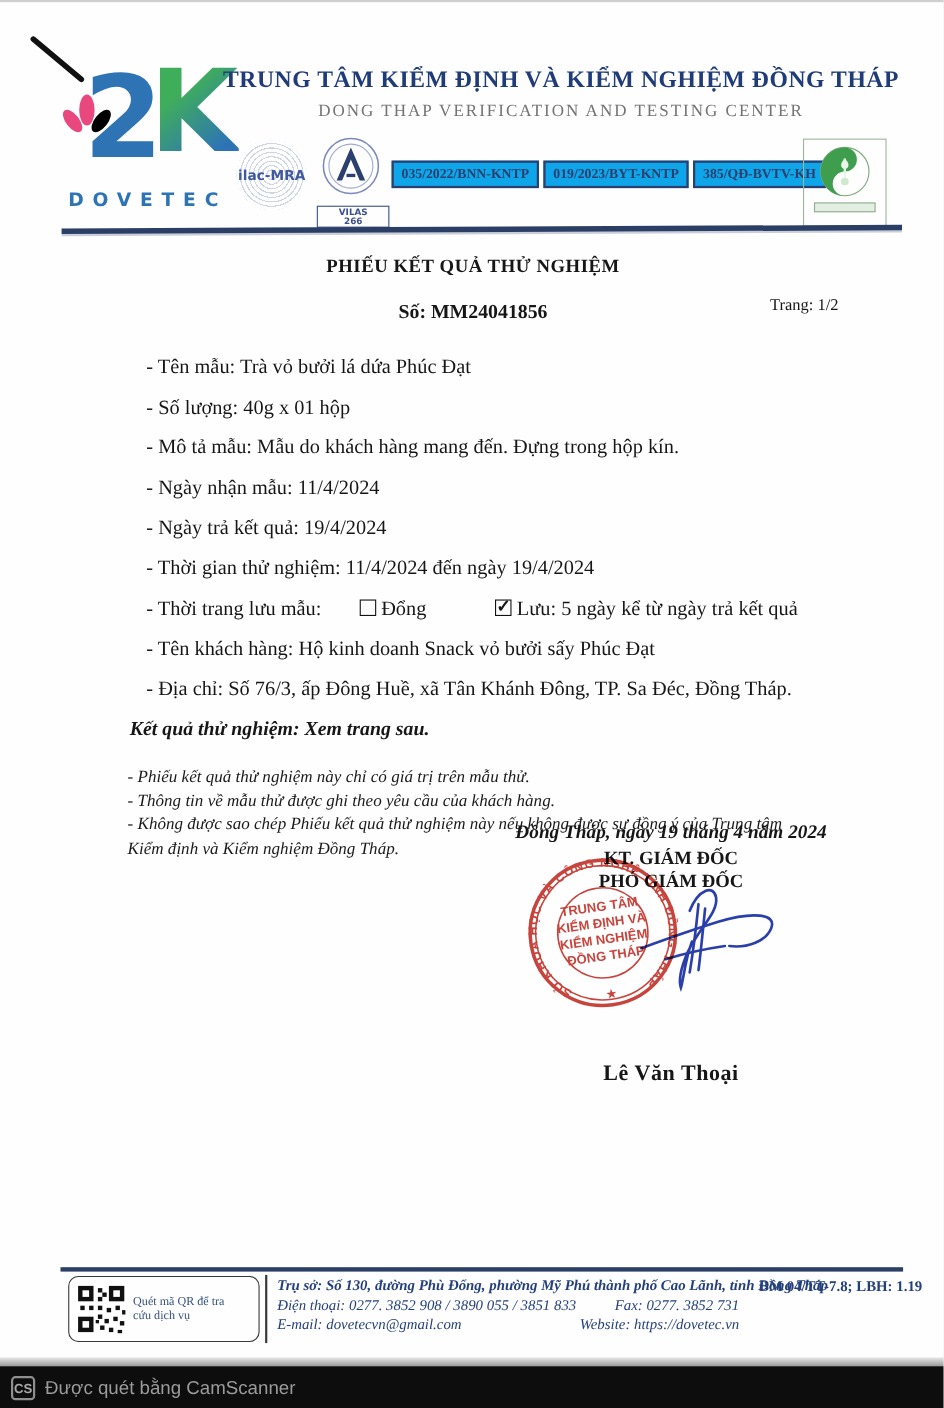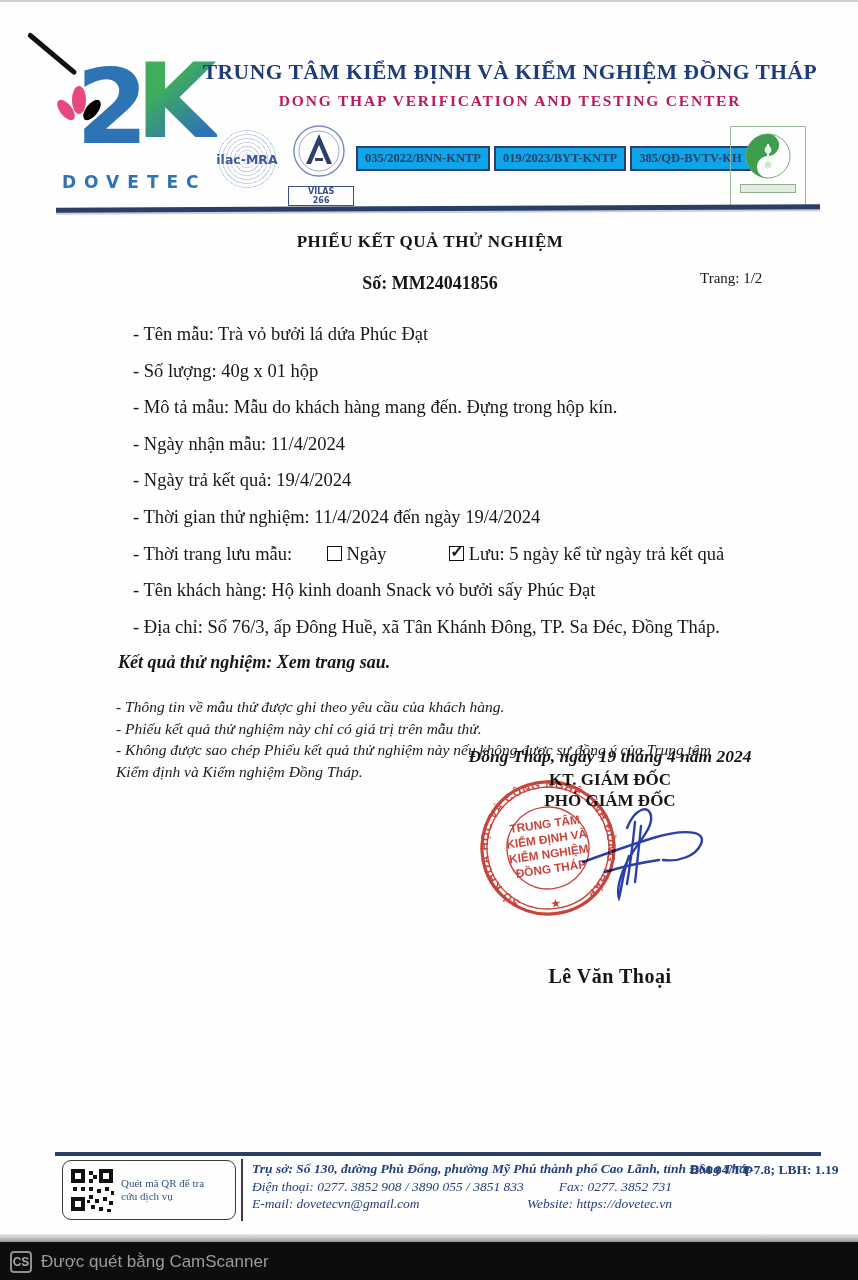--- a/index.html
+++ b/index.html
@@ -17,21 +17,21 @@
   .logo-mark { position:relative; height:118px; font-family:"DejaVu Sans", sans-serif; font-weight:bold; }
   .logo-2 { position:absolute; left:18px; top:-8px; font-size:104px; color:#2e74b5; }
   .logo-k { position:absolute; left:78px; top:-14px; font-size:104px;
     background:linear-gradient(140deg,#3fae5a 35%,#2e74b5 78%);
     -webkit-background-clip:text; background-clip:text; color:#3fae5a; -webkit-text-fill-color:transparent; }
   .logo-flower { position:absolute; left:-2px; top:30px; }
   .logo-name { position:absolute; top:118px; left:4px; font-family:"DejaVu Sans", sans-serif;
     font-weight:bold; font-size:17px; letter-spacing:8px; color:#2e74b5; }
   .head-titles { position:absolute; left:200px; top:58px; width:620px; text-align:center; }
   .head-vi { font-size:21.5px; font-weight:bold; color:#1f3c78; letter-spacing:.5px; }
-  .head-en { margin-top:7px; font-size:15.5px; font-weight:bold; color:#be185d; letter-spacing:1.8px; }
+  .head-en { margin-top:7px; font-size:15.5px; font-weight:normal; color:#737373; letter-spacing:1.8px; }
   .badges { position:absolute; left:210px; top:122px; width:620px; height:85px; }
   .ilac { position:absolute; left:5px; top:3px; width:64px; height:64px; border-radius:50%;
     background:repeating-radial-gradient(circle at 50% 50%, rgba(90,120,180,.30) 0 1px, rgba(255,255,255,0) 1px 4px);
     display:flex; align-items:center; justify-content:center; }
   .ilac span { font-family:"DejaVu Sans", sans-serif; font-weight:bold; font-size:12.5px; color:#40589e; }
   .vilas { position:absolute; left:78px; top:0; width:62px; text-align:center; }
   .vilas-box { display:inline-block; margin-top:2px; border:1px solid #3b4f8d; font-size:8px;
     padding:0 19px; color:#3b4f8d; font-family:"DejaVu Sans", sans-serif; font-weight:bold; }
   .code-row { position:absolute; left:146px; top:22px; display:flex; gap:4px; }
   .code-box { border:2px solid #2d3f6e; color:#2d3f6e; font-weight:bold; font-size:12.5px;
@@ -152,32 +152,32 @@
 
   <div class="body-lines">
     <div class="bline">- Tên mẫu: Trà vỏ bưởi lá dứa Phúc Đạt</div>
     <div class="bline">- Số lượng: 40g x 01 hộp</div>
     <div class="bline">- Mô tả mẫu: Mẫu do khách hàng mang đến. Đựng trong hộp kín.</div>
     <div class="bline">- Ngày nhận mẫu: 11/4/2024</div>
     <div class="bline">- Ngày trả kết quả: 19/4/2024</div>
     <div class="bline">- Thời gian thử nghiệm: 11/4/2024  đến ngày 19/4/2024</div>
     <div class="bline">
       <span>- Thời trang lưu mẫu:</span>
-      <span class="opt-no"><span class="chk"></span> <span>Ngày</span></span>
+      <span class="opt-no"><span class="chk"></span> <span>Đổng</span></span>
       <span class="opt-yes"><span class="chk checked"></span> <span>Lưu: 5 ngày kể từ ngày trả kết quả</span></span>
     </div>
     <div class="bline">- Tên khách hàng: Hộ kinh doanh Snack vỏ bưởi sấy Phúc Đạt</div>
     <div class="bline">- Địa chỉ: Số 76/3, ấp Đông Huề, xã Tân Khánh Đông, TP. Sa Đéc, Đồng Tháp.</div>
   </div>
 
   <div class="result-line">Kết quả thử nghiệm: Xem trang sau.</div>
 
   <div class="notes">
+    <div>- Phiếu kết quả thử nghiệm này chỉ có giá trị trên mẫu thử.</div>
     <div>- Thông tin về mẫu thử được ghi theo yêu cầu của khách hàng.</div>
-    <div>- Phiếu kết quả thử nghiệm này chỉ có giá trị trên mẫu thử.</div>
     <div>- Không được sao chép Phiếu kết quả thử nghiệm này nếu không được sự đồng ý của Trung tâm Kiểm định và Kiểm nghiệm Đồng Tháp.</div>
   </div>
 
   <div class="sig-date">Đồng Tháp, ngày 19 tháng 4 năm 2024</div>
   <div class="sig-t1">KT. GIÁM ĐỐC</div>
   <div class="sig-t2">PHÓ GIÁM ĐỐC</div>
 
   <svg class="stamp" width="140" height="140" viewBox="-70 -70 140 140" style="transform:rotate(-8deg)">
     <defs>
       <path id="ringPath" d="M -33 50 A 60 60 0 1 1 33 50" fill="none"></path>

